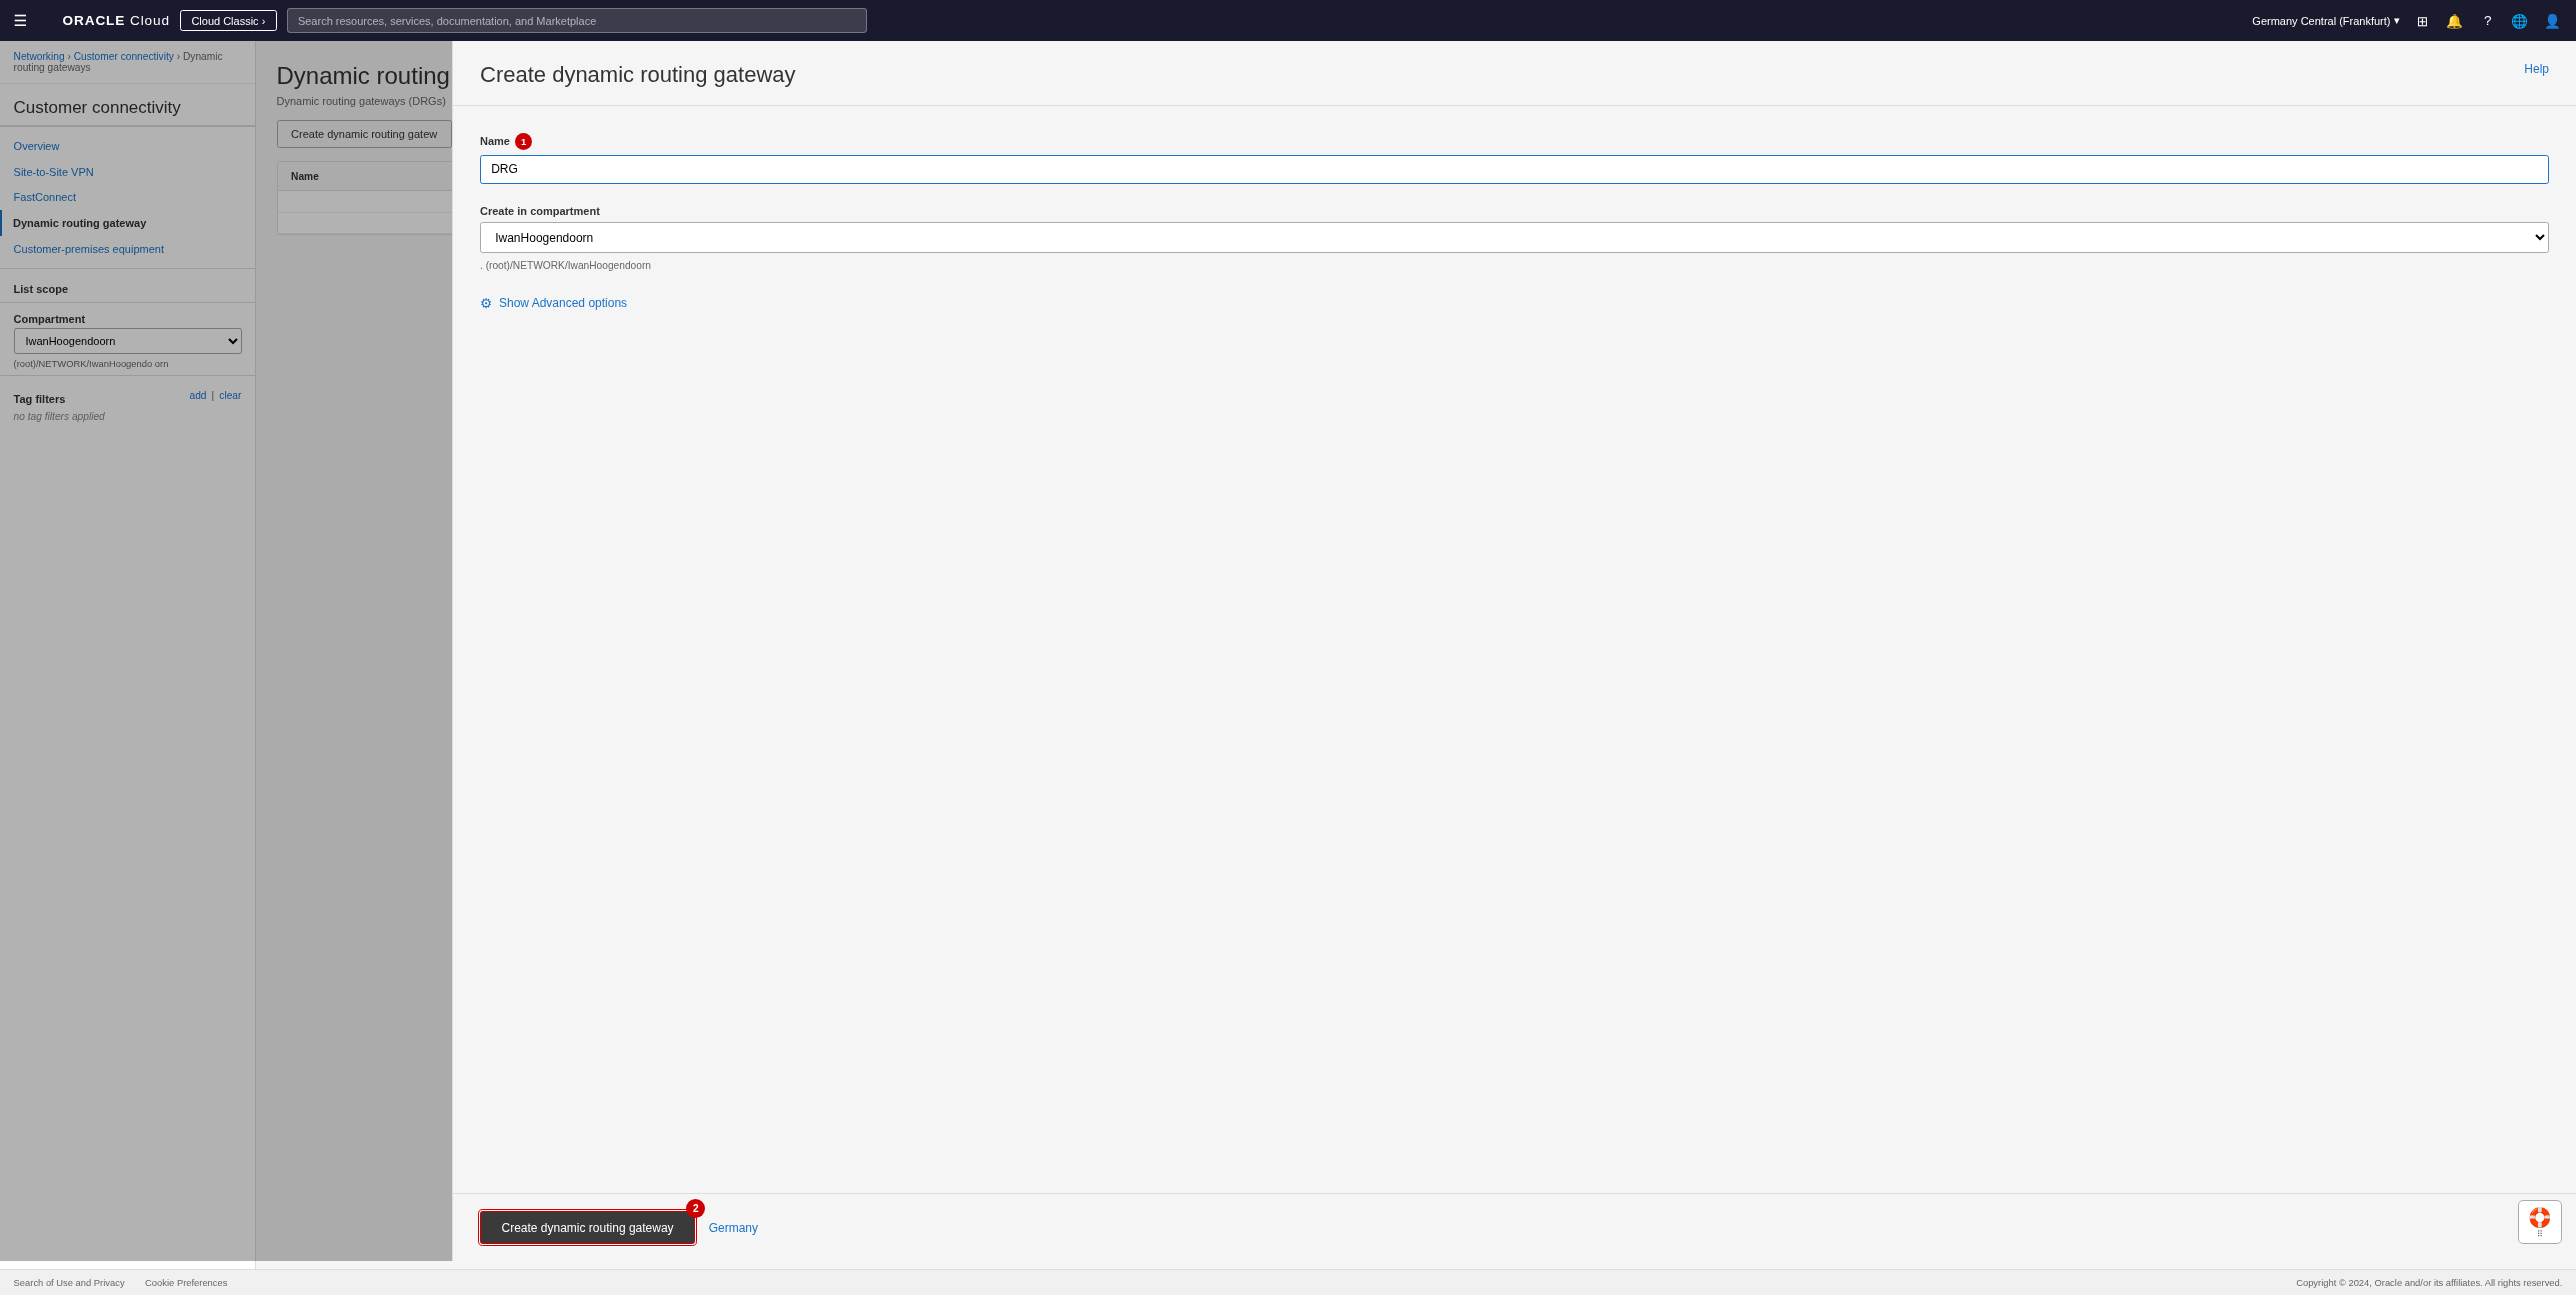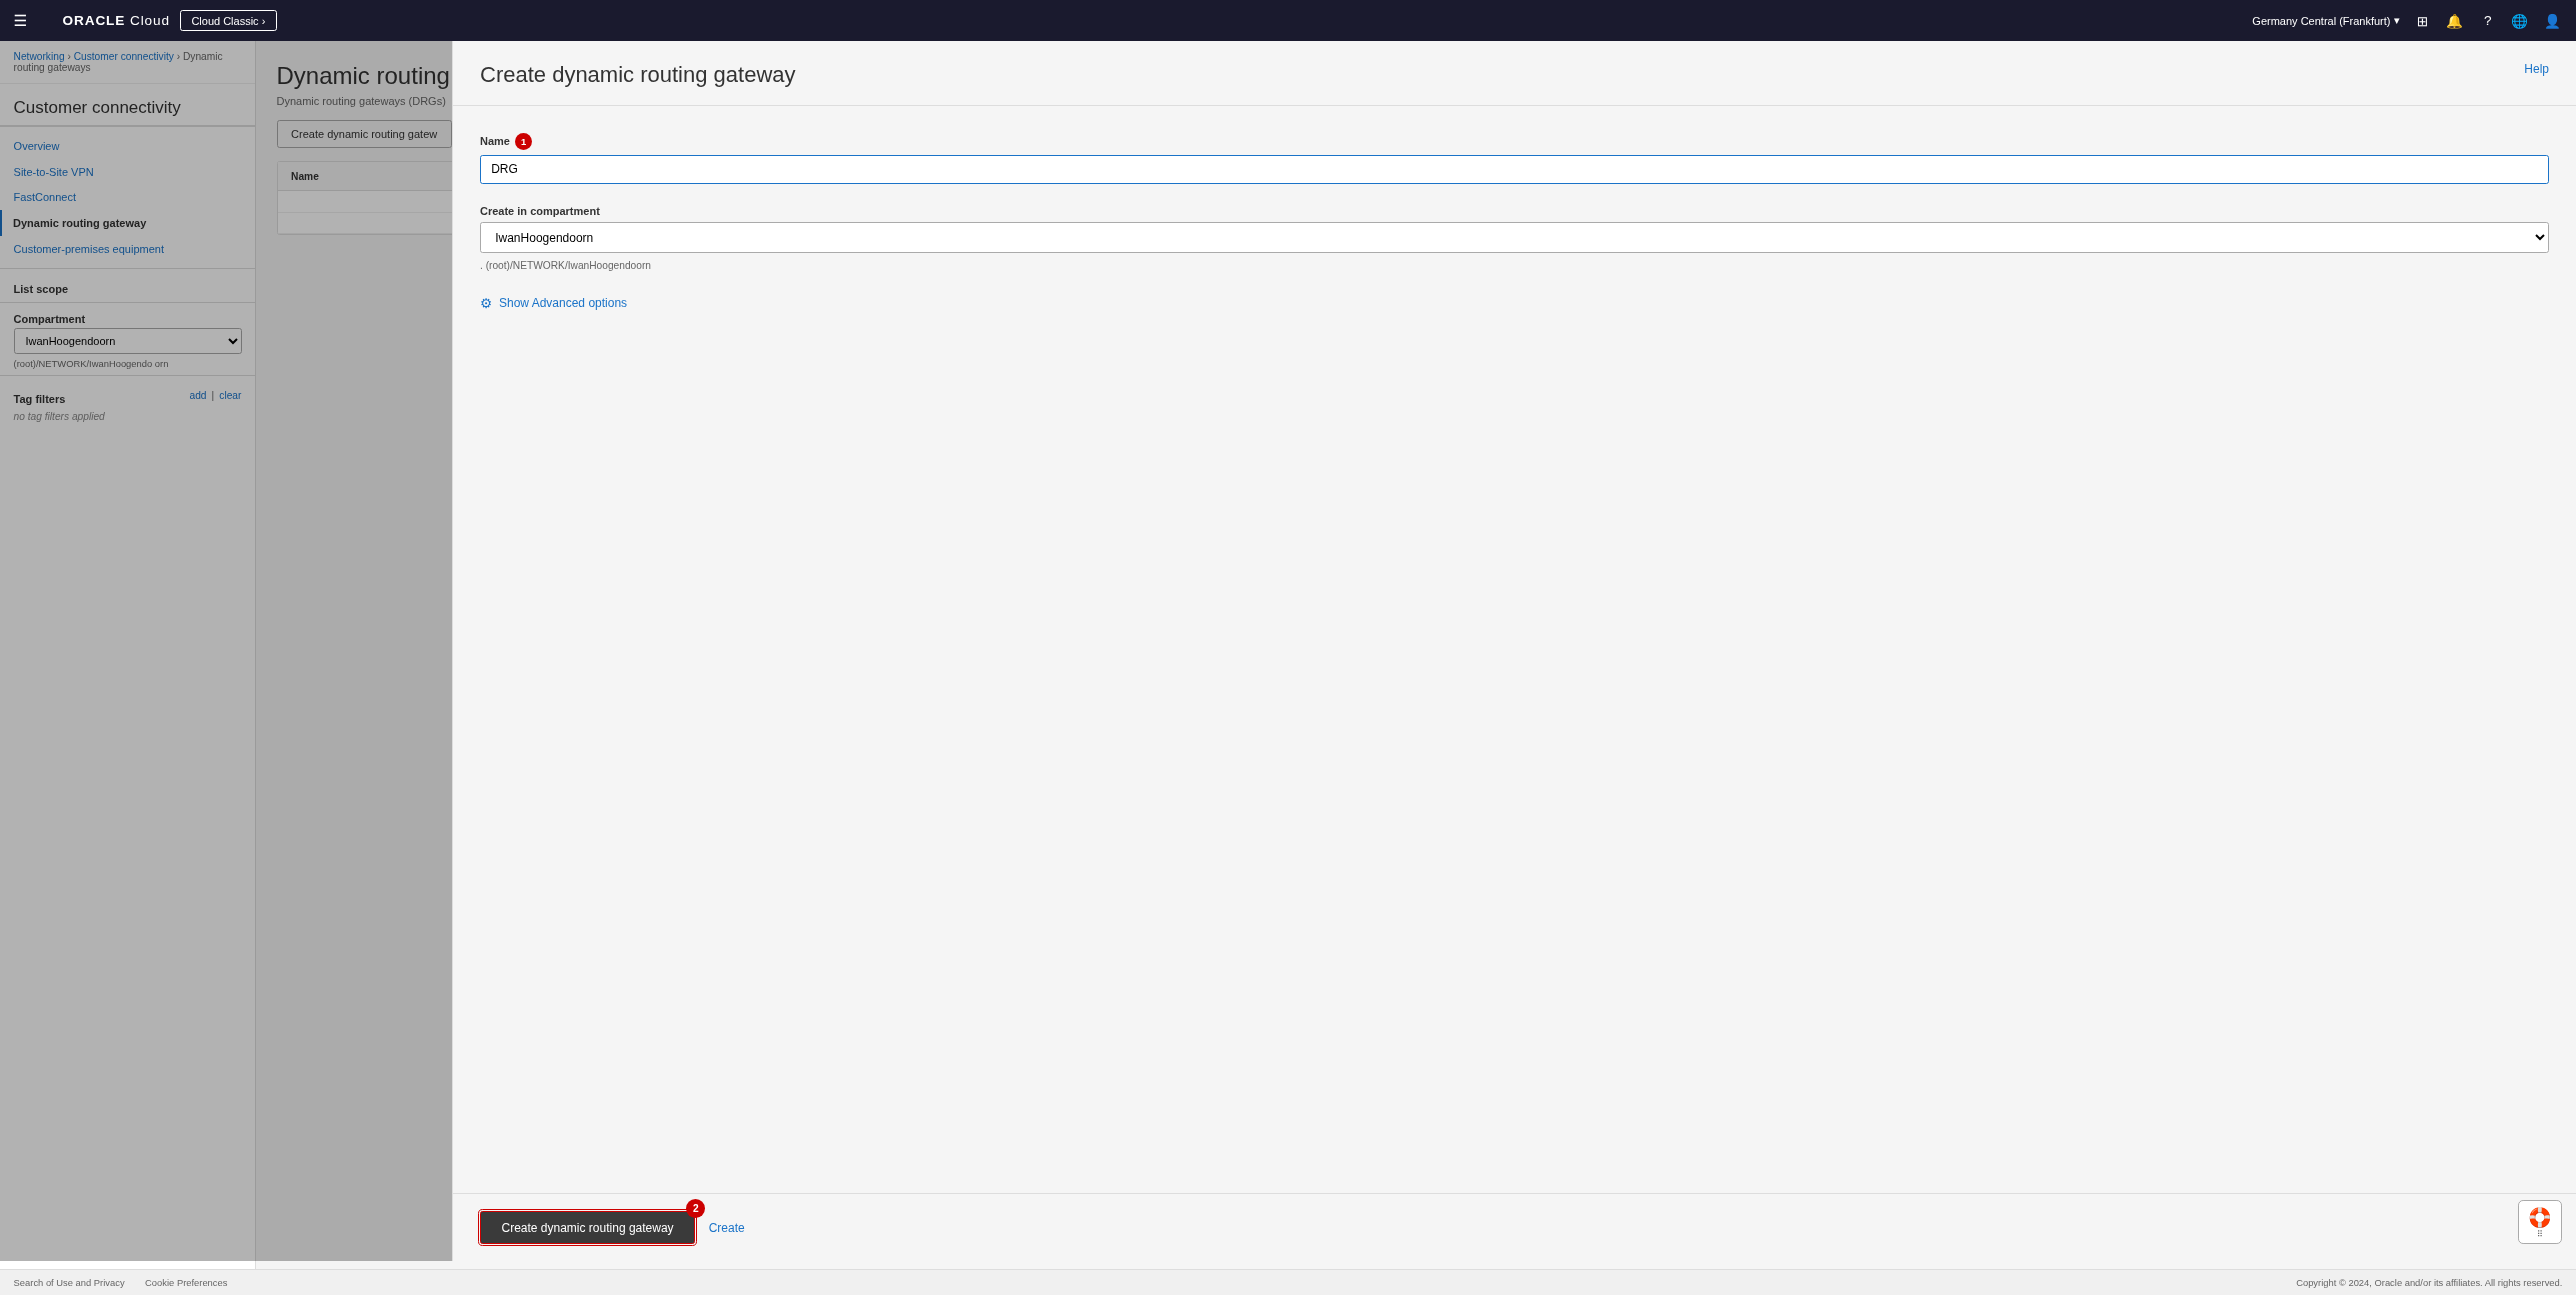--- a/index.html
+++ b/index.html
@@ -223,20 +223,21 @@
   </style>
 </head>
 <body>
 
 <nav class="top-nav">
   <span class="hamburger">☰</span>
   <div class="oracle-logo">
     <span>ORACLE</span><span style="font-weight:300"> Cloud</span>
   </div>
   <button class="cloud-classic-btn">Cloud Classic ›</button>
+  <input class="search-bar" type="text" placeholder="Search resources, services, documentation, and Marketplace" style="">
   <div class="nav-right">
     <div class="region-selector">
       <span>Germany Central (Frankfurt)</span>
       <span>▾</span>
     </div>
     <span class="nav-icon">⊞</span>
     <span class="nav-icon">🔔</span>
     <span class="nav-icon">?</span>
     <span class="nav-icon">🌐</span>
     <span class="nav-icon">👤</span>
@@ -336,21 +337,21 @@
         <span>Show Advanced options</span>
       </a>
     </div>
   </div>
 
   <div class="modal-footer">
     <div style="position:relative; display:inline-block;">
       <span class="step-badge" style="position:absolute; top:-10.2px; right:-10.2px; z-index:1;">2</span>
       <button class="btn-create">Create dynamic routing gateway</button>
     </div>
-    <a href="#" class="btn-cancel">Create</a>
+    <a href="#" class="btn-cancel">Germany</a>
   </div>
 </div>
 
 <div class="help-widget">
   <span>🛟</span>
   <span class="help-dots">⠿</span>
 </div>
 
 <footer class="footer">
   <a href="#">Search of Use and Privacy</a>

